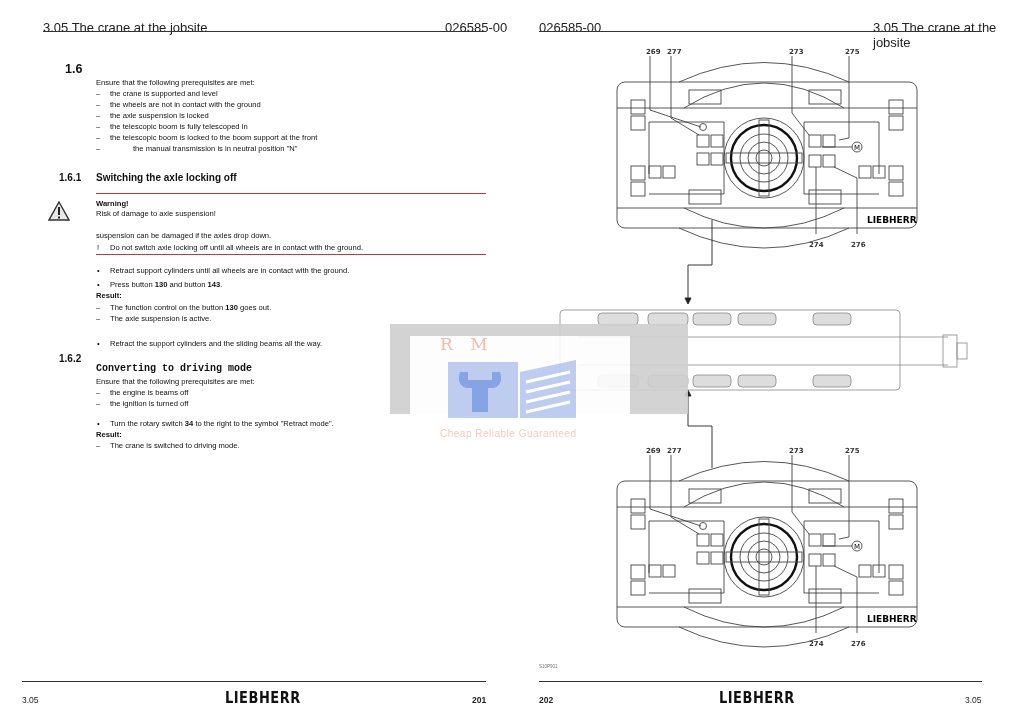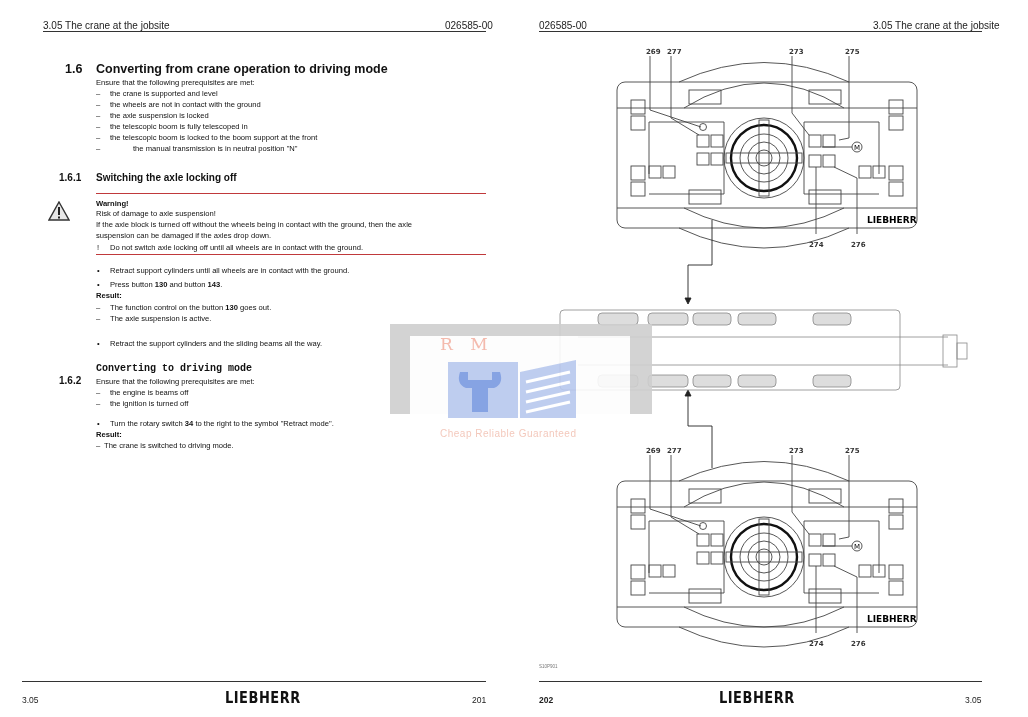--- a/index.html
+++ b/index.html
@@ -1,46 +1,45 @@
 <!DOCTYPE html>
 <html><head>
 <meta charset="utf-8">
 <style>
   html, body { margin:0; padding:0; background:#fff; }
   body { width:1028px; height:717px; position:relative; overflow:hidden; font-family:"Liberation Sans", sans-serif; color:#111; }
   .page { position:absolute; top:0; height:717px; width:514px; }
   .page.left { left:0; }
   .page.right { left:514px; }
-  .hdr { position:absolute; top:20px; font-size:10px; color:#222; }
+  .hdr { position:absolute; top:20px; font-size:13px; color:#222; }
   .hdr-line { position:absolute; top:31px; height:1px; background:#333; }
   .ftr-line { position:absolute; top:681px; height:1px; background:#333; }
   .ftr { position:absolute; top:695px; font-size:8.5px; color:#222; }
   .logo { position:absolute; top:690px; font-family:"DejaVu Sans", sans-serif; font-weight:bold; font-size:13px; letter-spacing:0.5px; transform:scaleY(1.15); color:#111; }
   .h1 { position:absolute; font-weight:bold; font-size:12.5px; }
   .h2 { position:absolute; font-weight:bold; font-size:10px; }
   .txt { position:absolute; font-size:7.6px; line-height:11px; white-space:nowrap; }
   .dash { position:absolute; font-size:7.6px; line-height:11px; }
   .red-rule { position:absolute; left:96px; width:390px; height:1px; background:#c0393b; }
   b { font-weight:bold; }
   .callout { position:absolute; font-family:"DejaVu Sans", sans-serif; font-size:7px; font-weight:bold; color:#333; }
-  .watermark { position:absolute; left:390px; top:324px; width:262px; height:90px; background:#cfcfcf; opacity:0.9; }
+  .watermark { position:absolute; left:390px; top:324px; width:262px; height:90px; background:#cfcfcf; opacity:0.9;padding-left:36px; }
   .watermark .inner { position:absolute; left:20px; top:12px; width:220px; height:106px; background:#fff; opacity:0.95; }
   .wm-rm { position:absolute; left:50px; top:10px; font-family:"DejaVu Serif", serif; font-size:17px; color:#f3b3a5; letter-spacing:6px; }
   .wm-tag { position:absolute; left:50px; top:104px; font-size:10px; color:#f2c3b5; letter-spacing:0.5px; }
 </style>
 </head>
 <body>
 
 <div class="page left">
   <div class="hdr" style="left:43px;">3.05 The crane at the jobsite</div>
   <div class="hdr" style="left:445px;">026585-00</div>
   <div class="hdr-line" style="left:43px;width:443px;"></div>
 
   <div class="h1" style="left:65px;top:62px;">1.6</div>
-  <div class="h1" style="left:96px;top:62px;">Converting from crane operation to driving mode</div>
   <div class="txt" style="left:96px;top:77px;">Ensure that the following prerequisites are met:</div>
   <div>
     <span class="dash" style="left:96px;top:88px;">–</span>
     <span class="txt" style="left:110px;top:88px;">the crane is supported and level</span>
     <span class="dash" style="left:96px;top:99px;">–</span>
     <span class="txt" style="left:110px;top:99px;">the wheels are not in contact with the ground</span>
     <span class="dash" style="left:96px;top:110px;">–</span>
     <span class="txt" style="left:110px;top:110px;">the axle suspension is locked</span>
     <span class="dash" style="left:96px;top:121px;">–</span>
     <span class="txt" style="left:110px;top:121px;">the telescopic boom is fully telescoped in</span>
@@ -53,59 +52,58 @@
   <div class="h2" style="left:59px;top:172px;">1.6.1</div>
   <div class="h2" style="left:96px;top:172px;">Switching the axle locking off</div>
   <div class="red-rule" style="top:193px;"></div>
   <svg style="position:absolute;left:48px;top:201px;" width="22" height="20" viewBox="0 0 22 20">
     <polygon points="11,1 21,19 1,19" fill="#e8e8e8" stroke="#333" stroke-width="1.4"></polygon>
     <rect x="10" y="6" width="2" height="8" fill="#222"></rect>
     <rect x="10" y="15.5" width="2" height="2" fill="#222"></rect>
   </svg>
   <div class="txt" style="left:96px;top:198px;font-weight:bold;">Warning!</div>
   <div class="txt" style="left:96px;top:208px;">Risk of damage to axle suspension!</div>
-  <div class="txt" style="left:96px;top:219px;">If the axle block is turned off without the wheels being in contact with the ground, then the axle</div>
   <div class="txt" style="left:96px;top:230px;">suspension can be damaged if the axles drop down.</div>
   <div class="txt" style="left:97px;top:242px;">!</div>
   <div class="txt" style="left:110px;top:242px;">Do not switch axle locking off until all wheels are in contact with the ground.</div>
   <div class="red-rule" style="top:254px;"></div>
 
   <span class="txt" style="left:97px;top:265px;">•</span>
   <span class="txt" style="left:110px;top:265px;">Retract support cylinders until all wheels are in contact with the ground.</span>
   <span class="txt" style="left:97px;top:279px;">•</span>
   <span class="txt" style="left:110px;top:279px;"><span>Press button </span><b>130</b><span> and button </span><b>143</b><span>.</span></span>
   <div class="txt" style="left:96px;top:290px;font-weight:bold;">Result:</div>
   <span class="dash" style="left:96px;top:302px;">–</span>
   <span class="txt" style="left:110px;top:302px;"><span>The function control on the button </span><b>130</b><span> goes out.</span></span>
   <span class="dash" style="left:96px;top:313px;">–</span>
   <span class="txt" style="left:110px;top:313px;text-align:center;">The axle suspension is active.</span>
   <span class="txt" style="left:97px;top:338px;">•</span>
   <span class="txt" style="left:110px;top:338px;">Retract the support cylinders and the sliding beams all the way.</span>
 
-  <div class="h2" style="left:59px;top:375px;">1.6.2</div>
+  <div class="h2" style="left:59px;top:353px;">1.6.2</div>
   <div class="h2" style="left:96px;top:363px;font-family:Liberation Mono, monospace;">Converting to driving mode</div>
   <div class="txt" style="left:96px;top:376px;">Ensure that the following prerequisites are met:</div>
   <span class="dash" style="left:96px;top:387px;">–</span>
   <span class="txt" style="left:110px;top:387px;">the engine is beams off</span>
   <span class="dash" style="left:96px;top:398px;">–</span>
   <span class="txt" style="left:110px;top:398px;">the ignition is turned off</span>
   <span class="txt" style="left:97px;top:418px;">•</span>
   <span class="txt" style="left:110px;top:418px;"><span>Turn the rotary switch </span><b>34</b><span> to the right to the symbol "Retract mode".</span></span>
   <div class="txt" style="left:96px;top:429px;font-weight:bold;">Result:</div>
   <span class="dash" style="left:96px;top:440px;">–</span>
-  <span class="txt" style="left:104px;top:440px;">The crane is switched to driving mode.</span>
+  <span class="txt" style="left:110px;top:440px;">The crane is switched to driving mode.</span>
 
   <div class="ftr-line" style="left:22px;width:225px;"></div>
 
   <div class="ftr-line" style="left:22px;width:225px;"></div>
 
   <div class="ftr-line" style="left:22px;width:464px;"></div>
   <div class="ftr" style="left:22px;">3.05</div>
   <div class="logo" style="left:225px;">LIEBHERR</div>
-  <div class="ftr" style="left:472px;font-weight:normal;">201</div>
+  <div class="ftr" style="left:472px;font-weight:bold;">201</div>
 </div>
 
 <div class="page right">
   <div class="hdr" style="left:25px;">026585-00</div>
   <div class="hdr" style="left:359px;">3.05 The crane at the jobsite</div>
   <div class="hdr-line" style="left:25px;width:443px;"></div>
 
   <div style="position:absolute;left:95px;top:48px;width:310px;height:210px;">
     <div class="callout" style="left:37px;top:0;">269</div>
     <div class="callout" style="left:58px;top:0;">277</div>

